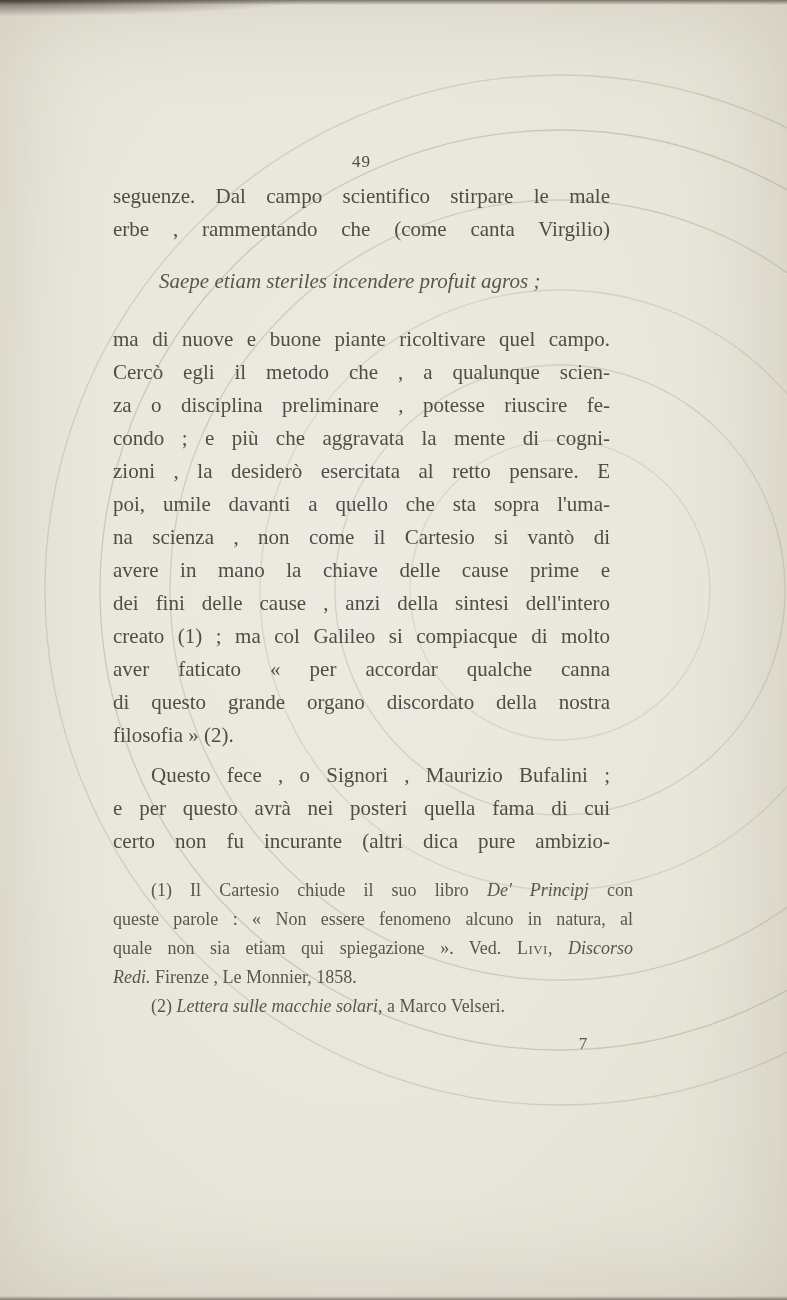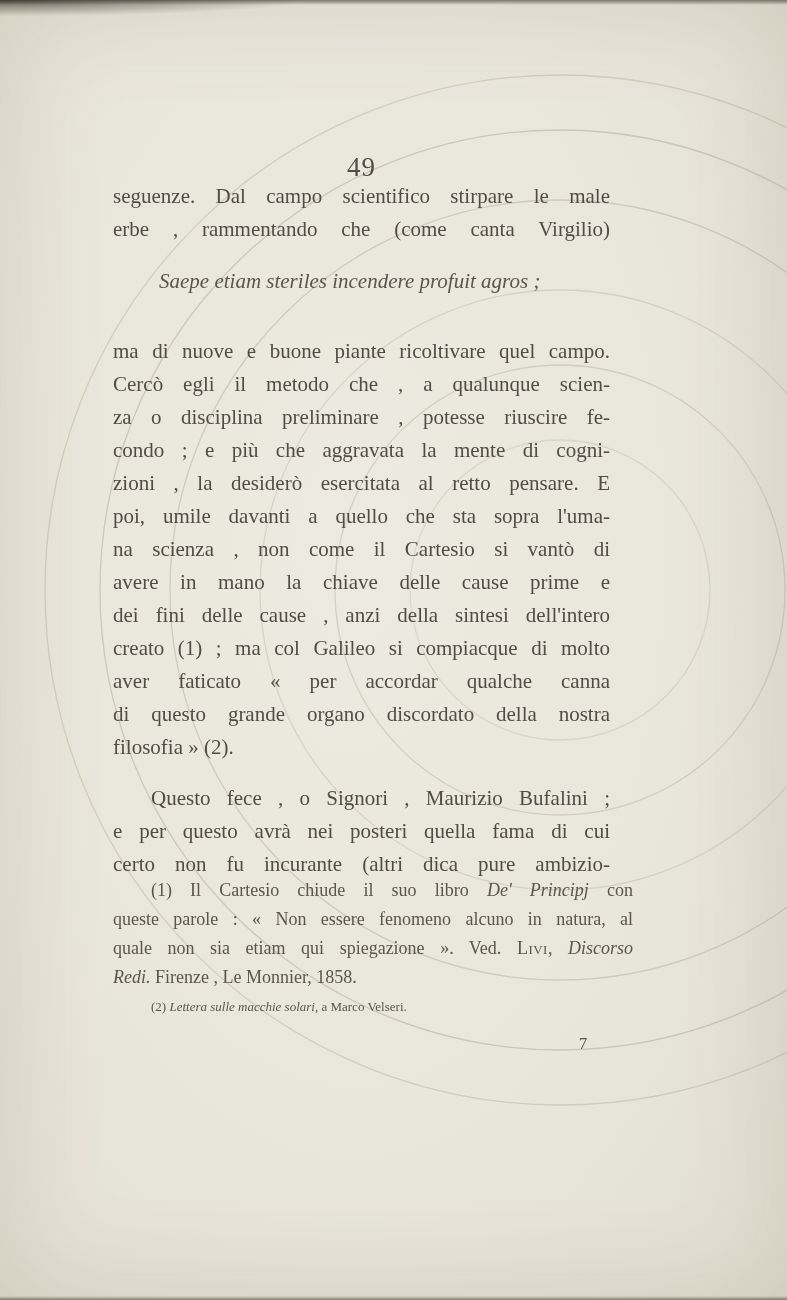--- a/index.html
+++ b/index.html
@@ -40,46 +40,46 @@
     position: absolute; top: 0; left: 0; width: 300px; height: 16px;
     background: radial-gradient(ellipse at top left, rgba(32,26,19,0.6), rgba(32,26,19,0) 72%);
   }
   .edge-bottom {
     position: absolute; bottom: 0; left: 0; right: 0; height: 4px;
     background: linear-gradient(0deg, rgba(44,36,27,0.5), rgba(44,36,27,0));
   }
 
   .pagenum {
     position: absolute; top: 152px; left: 113px; width: 497px;
-    text-align: center; font-size: 27px; letter-spacing: 1px;
+    text-align: center; font-size: 17px; letter-spacing: 1px;
   }
 
   .textblock { position: absolute; top: 180px; left: 113px; width: 497px; }
 
   .bline {
     font-size: 21px; line-height: 33px; height: 33px;
     text-align: justify; text-align-last: justify;
     overflow: hidden; white-space: nowrap;
   }
   .bline.lastleft { text-align-last: left; }
 
   .quote {
     margin-top: 22px; height: 27px; padding-left: 46px;
     font-style: italic; font-size: 21px; line-height: 27px;
     color: #5a554d;
   }
 
-  .para.p2 { margin-top: 40px; }
-  .para.p3 { margin-top: 18px; }
+  .para.p2 { margin-top: 28px; }
+  .para.p3 { margin-top: 7px; }
   .indent-first .bline:first-child { padding-left: 38px; }
 
   .footnotes { position: absolute; top: 876px; left: 113px; width: 520px; color: var(--footnote_ink); }
   .fnote .bline { font-size: 18px; line-height: 29px; height: 29px; }
   .fn2 {
-    font-size: 13px; line-height: 29px; height: 29px;
+    font-size: 18px; line-height: 29px; height: 29px;
     padding-left: 38px; text-align: left; overflow: hidden; white-space: nowrap;
   }
 
   .it { font-style: italic; }
   .sc { font-variant: small-caps; letter-spacing: 0.5px; }
   .rm { font-style: normal; }
 
   .signature {
     position: absolute; top: 1034px; left: 568px; width: 30px;
     font-size: 17px; text-align: center; color: var(--footnote_ink);

